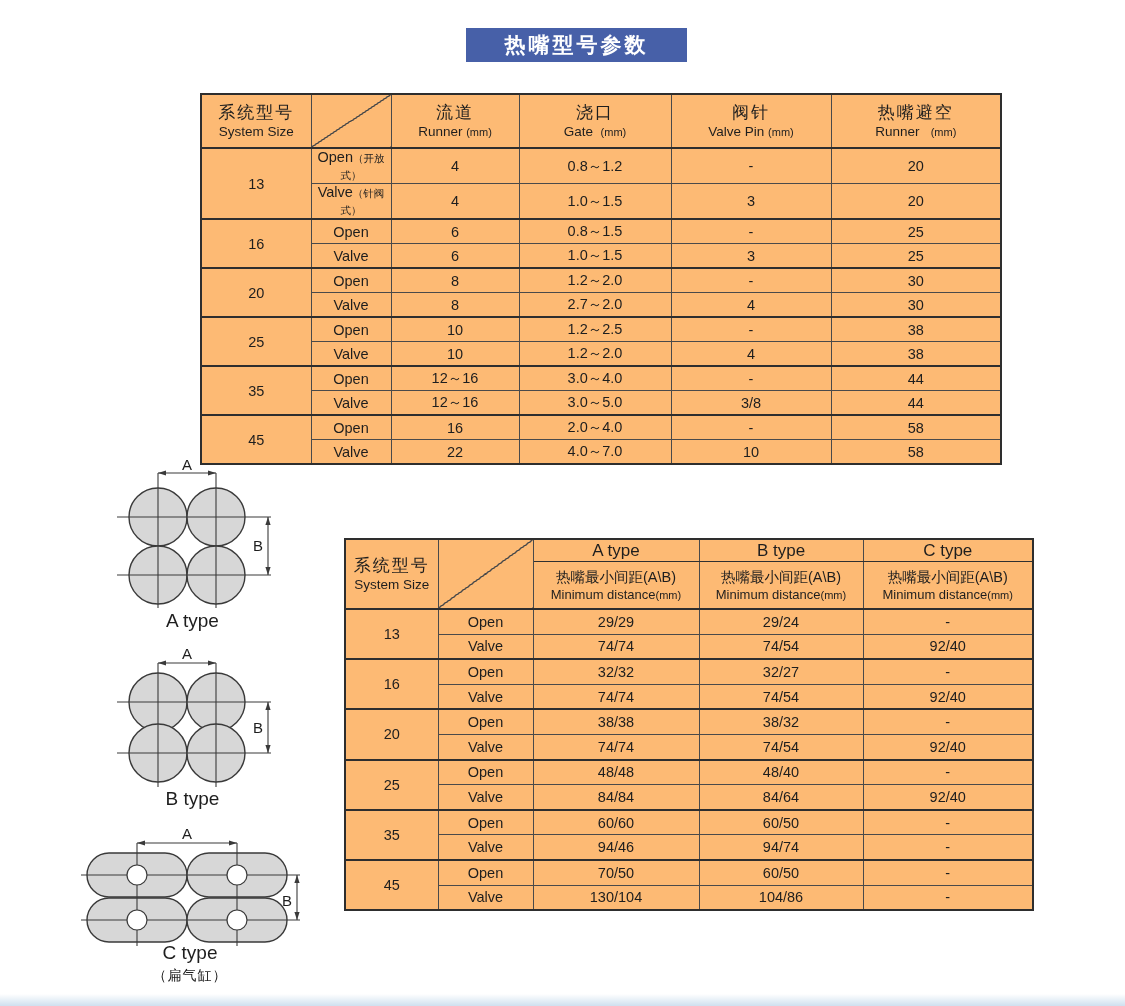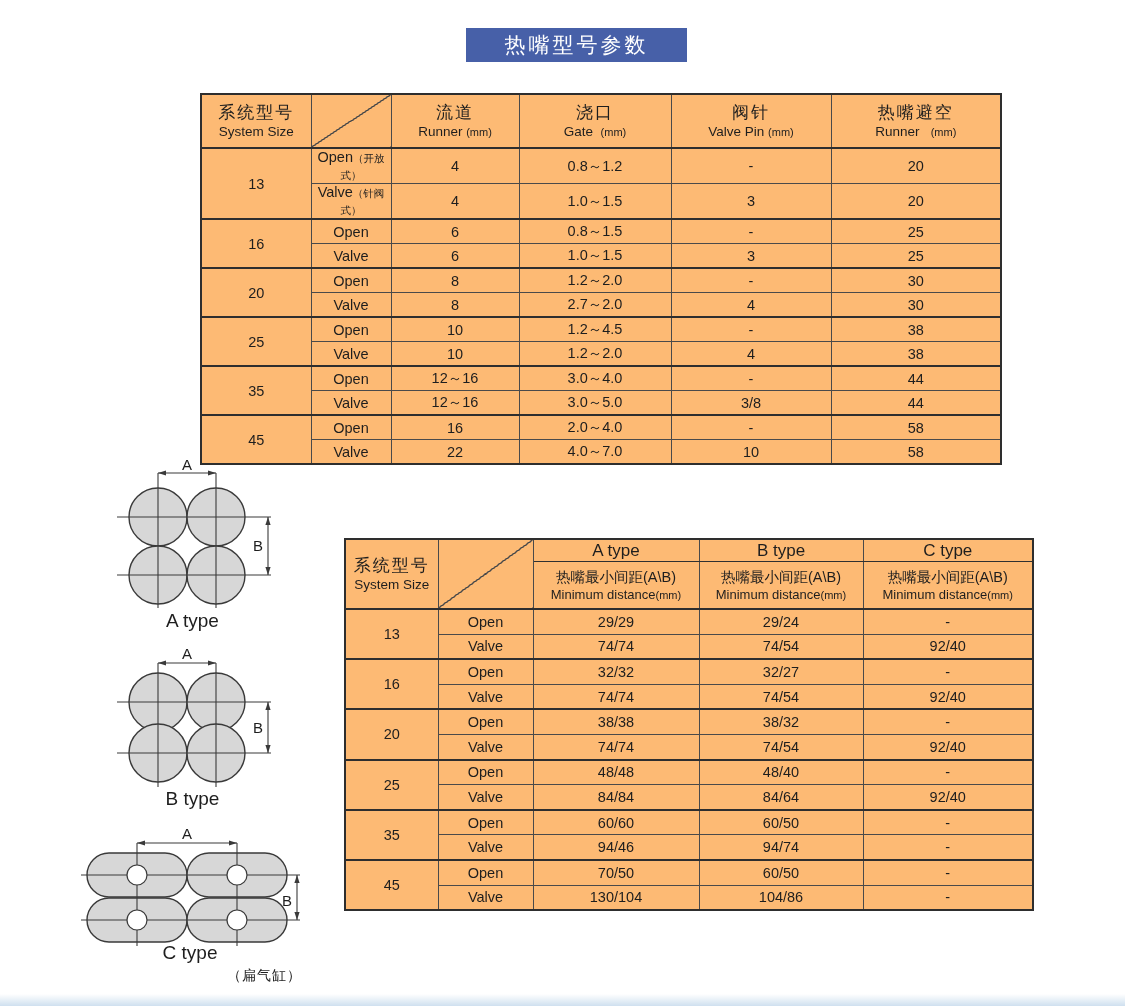--- a/index.html
+++ b/index.html
@@ -1,20 +1,20 @@
 <!DOCTYPE html>
 <html><head>
 <meta charset="utf-8">
 <style>
   html,body{margin:0;padding:0}
   body{width:1125px;height:1006px;position:relative;background:#fff;
        font-family:"Liberation Sans",sans-serif;color:#1e1e1e;overflow:hidden}
 
   .banner{position:absolute;left:466px;top:28px;width:221px;height:34px;background:#4760a8;
-          color:#fff;font-size:21px;font-weight:normal;letter-spacing:3px;
+          color:#fff;font-size:21px;font-weight:bold;letter-spacing:3px;
           display:flex;align-items:center;justify-content:center}
 
   table{border-collapse:collapse;table-layout:fixed;position:absolute;background:#fdba74}
   #t1{left:200px;top:93px;width:800px;border:2px solid #2e2e2e}
   #t2{left:344px;top:538px;width:688px;border:2px solid #2e2e2e}
   td,th{border:1px solid #4a4a4a;text-align:center;vertical-align:middle;padding:0;font-weight:normal}
   thead th{border-bottom:1.5px solid #303030}
   tr.gs td{border-top:2px solid #2e2e2e}
 
   #t1 thead th{height:52px}
@@ -34,21 +34,21 @@
         transparent calc(50% - 0.7px),#4a4a4a calc(50% - 0.7px),
         #4a4a4a calc(50% + 0.7px),transparent calc(50% + 0.7px))}
 
   .diagram{position:absolute}
   .diagram line{stroke:#3a3a3a;stroke-width:1.1}
   .diagram circle.pad,.diagram rect.pad{fill:#d7d7d7;stroke:#3a3a3a;stroke-width:1.4}
   .diagram circle.hole{fill:#fff;stroke:#3a3a3a;stroke-width:1.2}
   .diagram path.ar{fill:#3a3a3a}
   .diagram text{font-family:"Liberation Sans",sans-serif;font-size:15px;fill:#1e1e1e}
   .dlabel{position:absolute;text-align:center;font-size:19px;color:#1e1e1e}
-  .dsub{position:absolute;text-align:right;font-size:14px;color:#1e1e1e;letter-spacing:1px}
+  .dsub{position:absolute;text-align:center;font-size:14px;color:#1e1e1e;letter-spacing:1px}
   .fade{position:absolute;left:0;bottom:0;width:1125px;height:12px;
         background:linear-gradient(to bottom,#ffffff,#cfe0ef)}
 </style>
 </head>
 <body>
 
 <div class="banner">热嘴型号参数</div>
 
 <table id="t1">
   <colgroup>
@@ -127,21 +127,21 @@
         <td>Valve</td>
         <td>8</td>
         <td>2.7～2.0</td>
         <td>4</td>
         <td>30</td>
       </tr>
     <tr class="gs">
         <td class="sz" rowspan="2">25</td>
         <td>Open</td>
         <td>10</td>
-        <td>1.2～4.5</td>
+        <td>1.2～2.5</td>
         <td>-</td>
         <td>38</td>
       </tr>
     <tr>
         <td>Valve</td>
         <td>10</td>
         <td>1.2～2.0</td>
         <td>4</td>
         <td>38</td>
       </tr>

